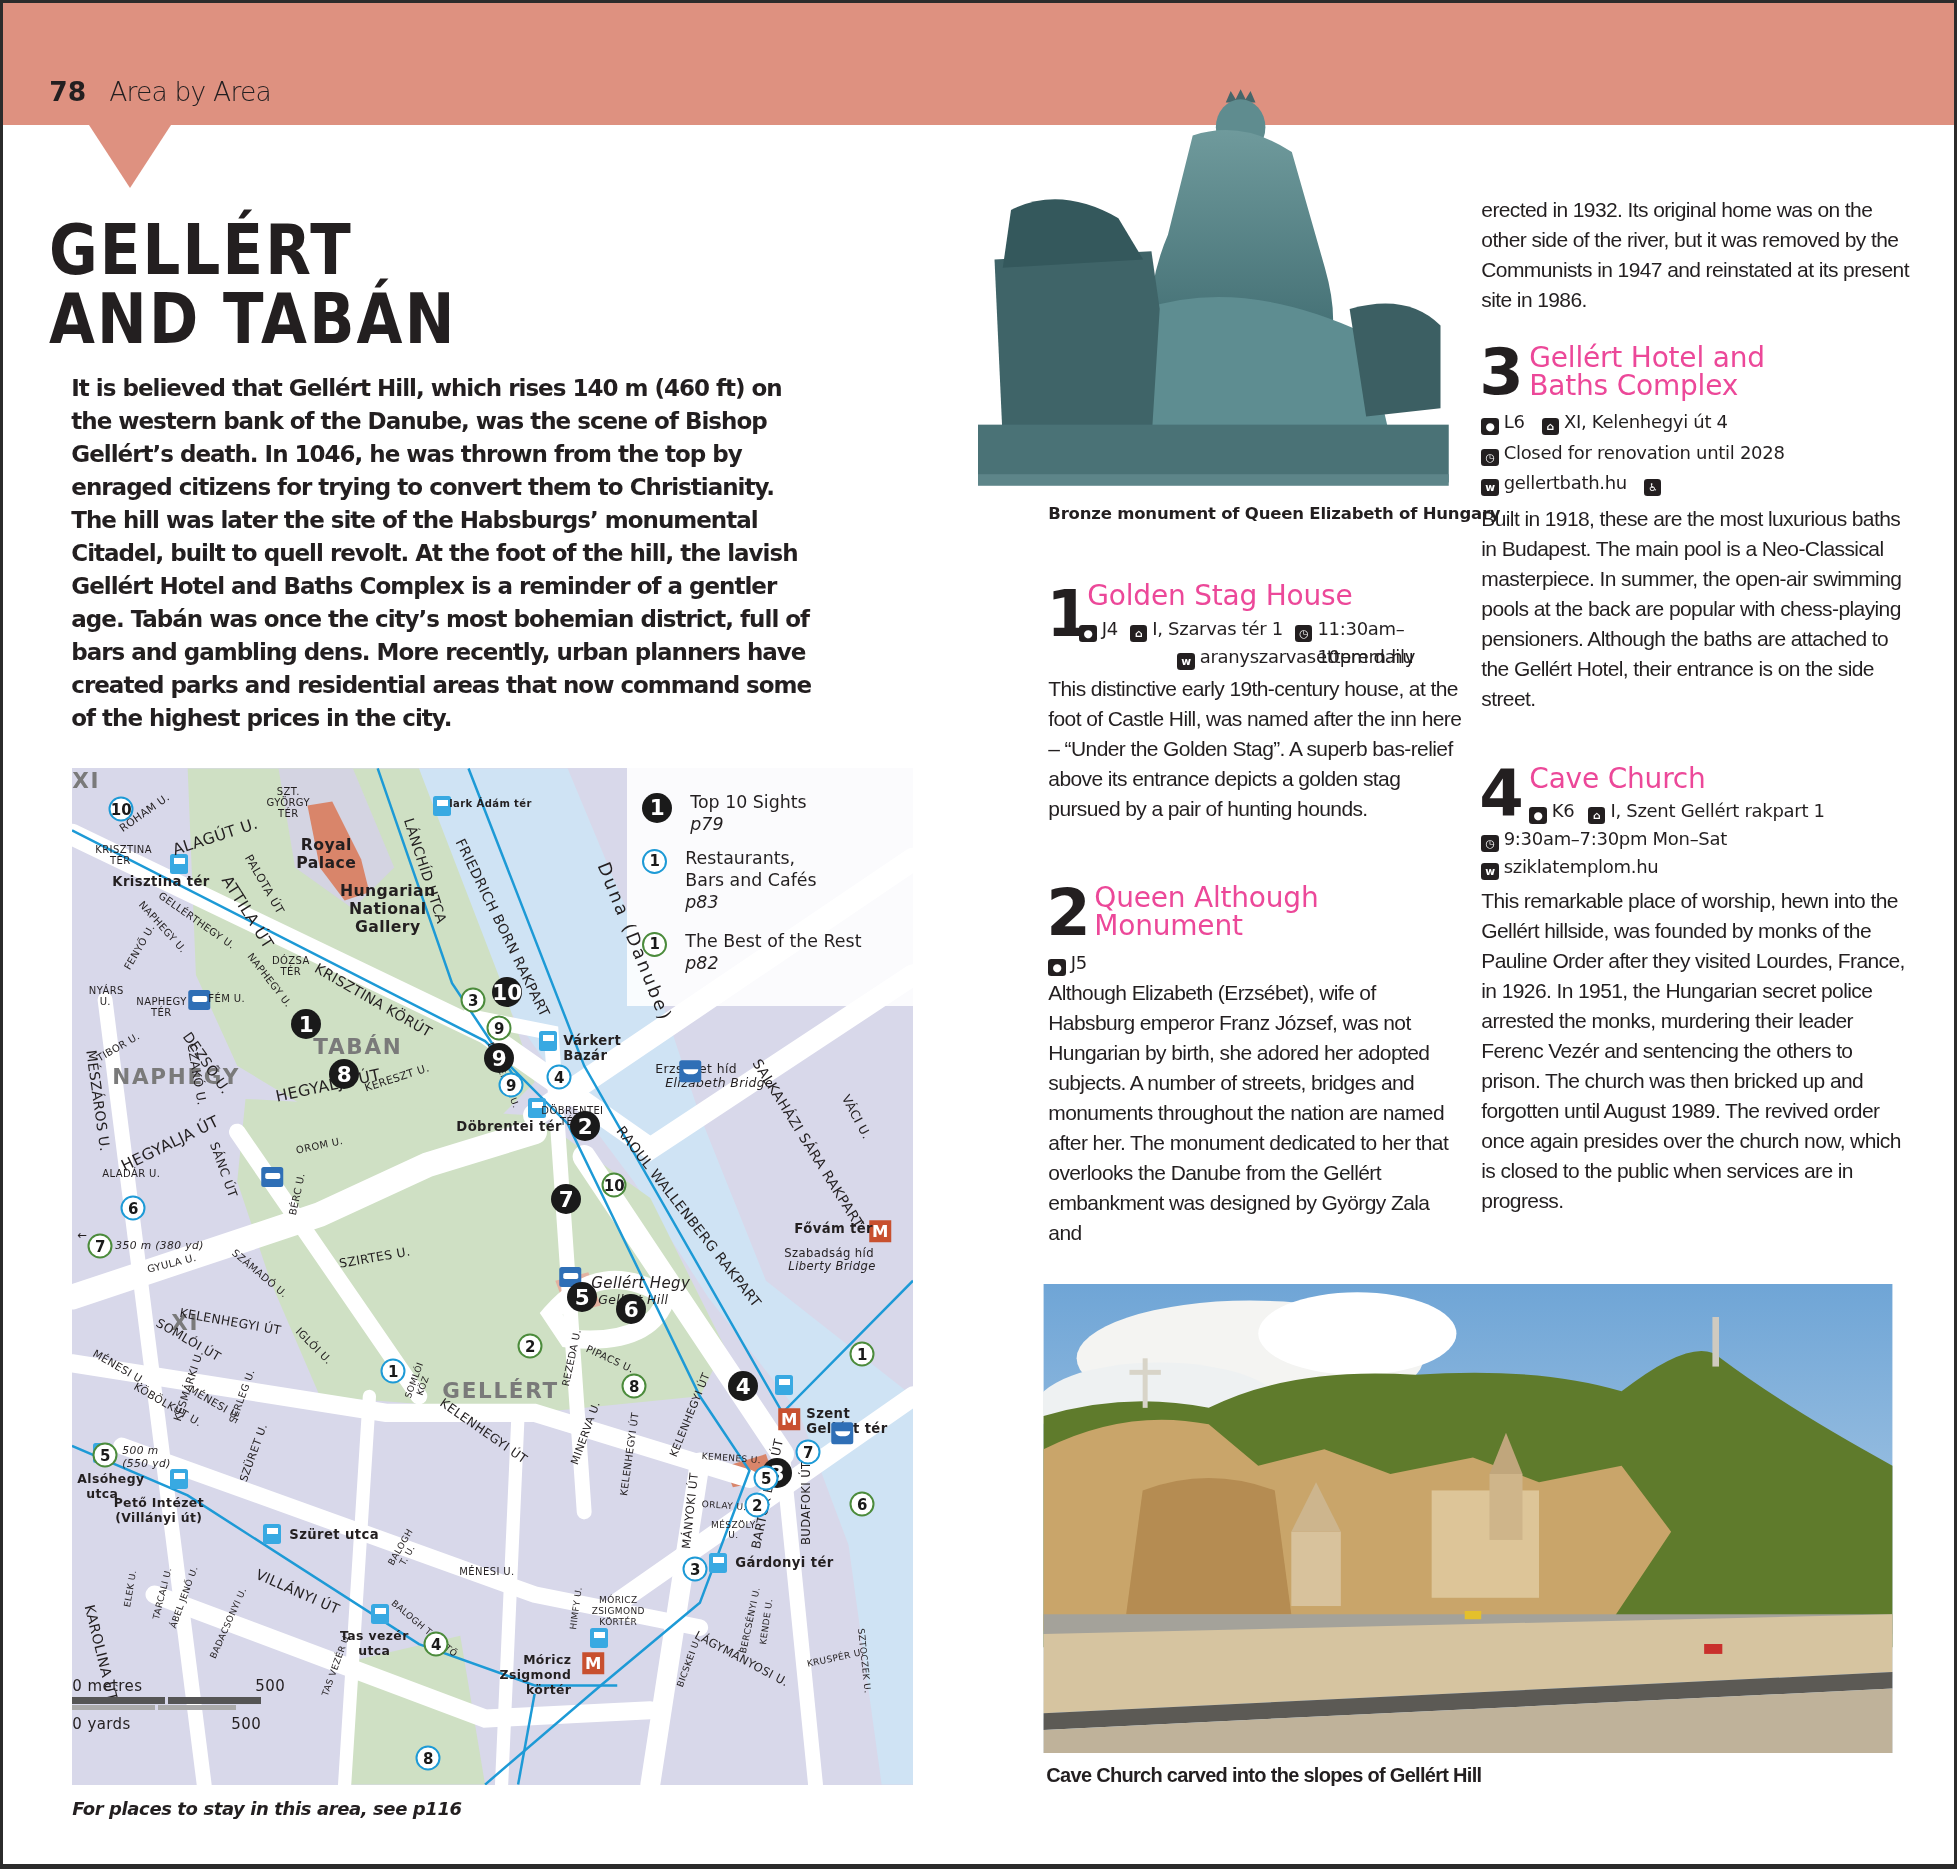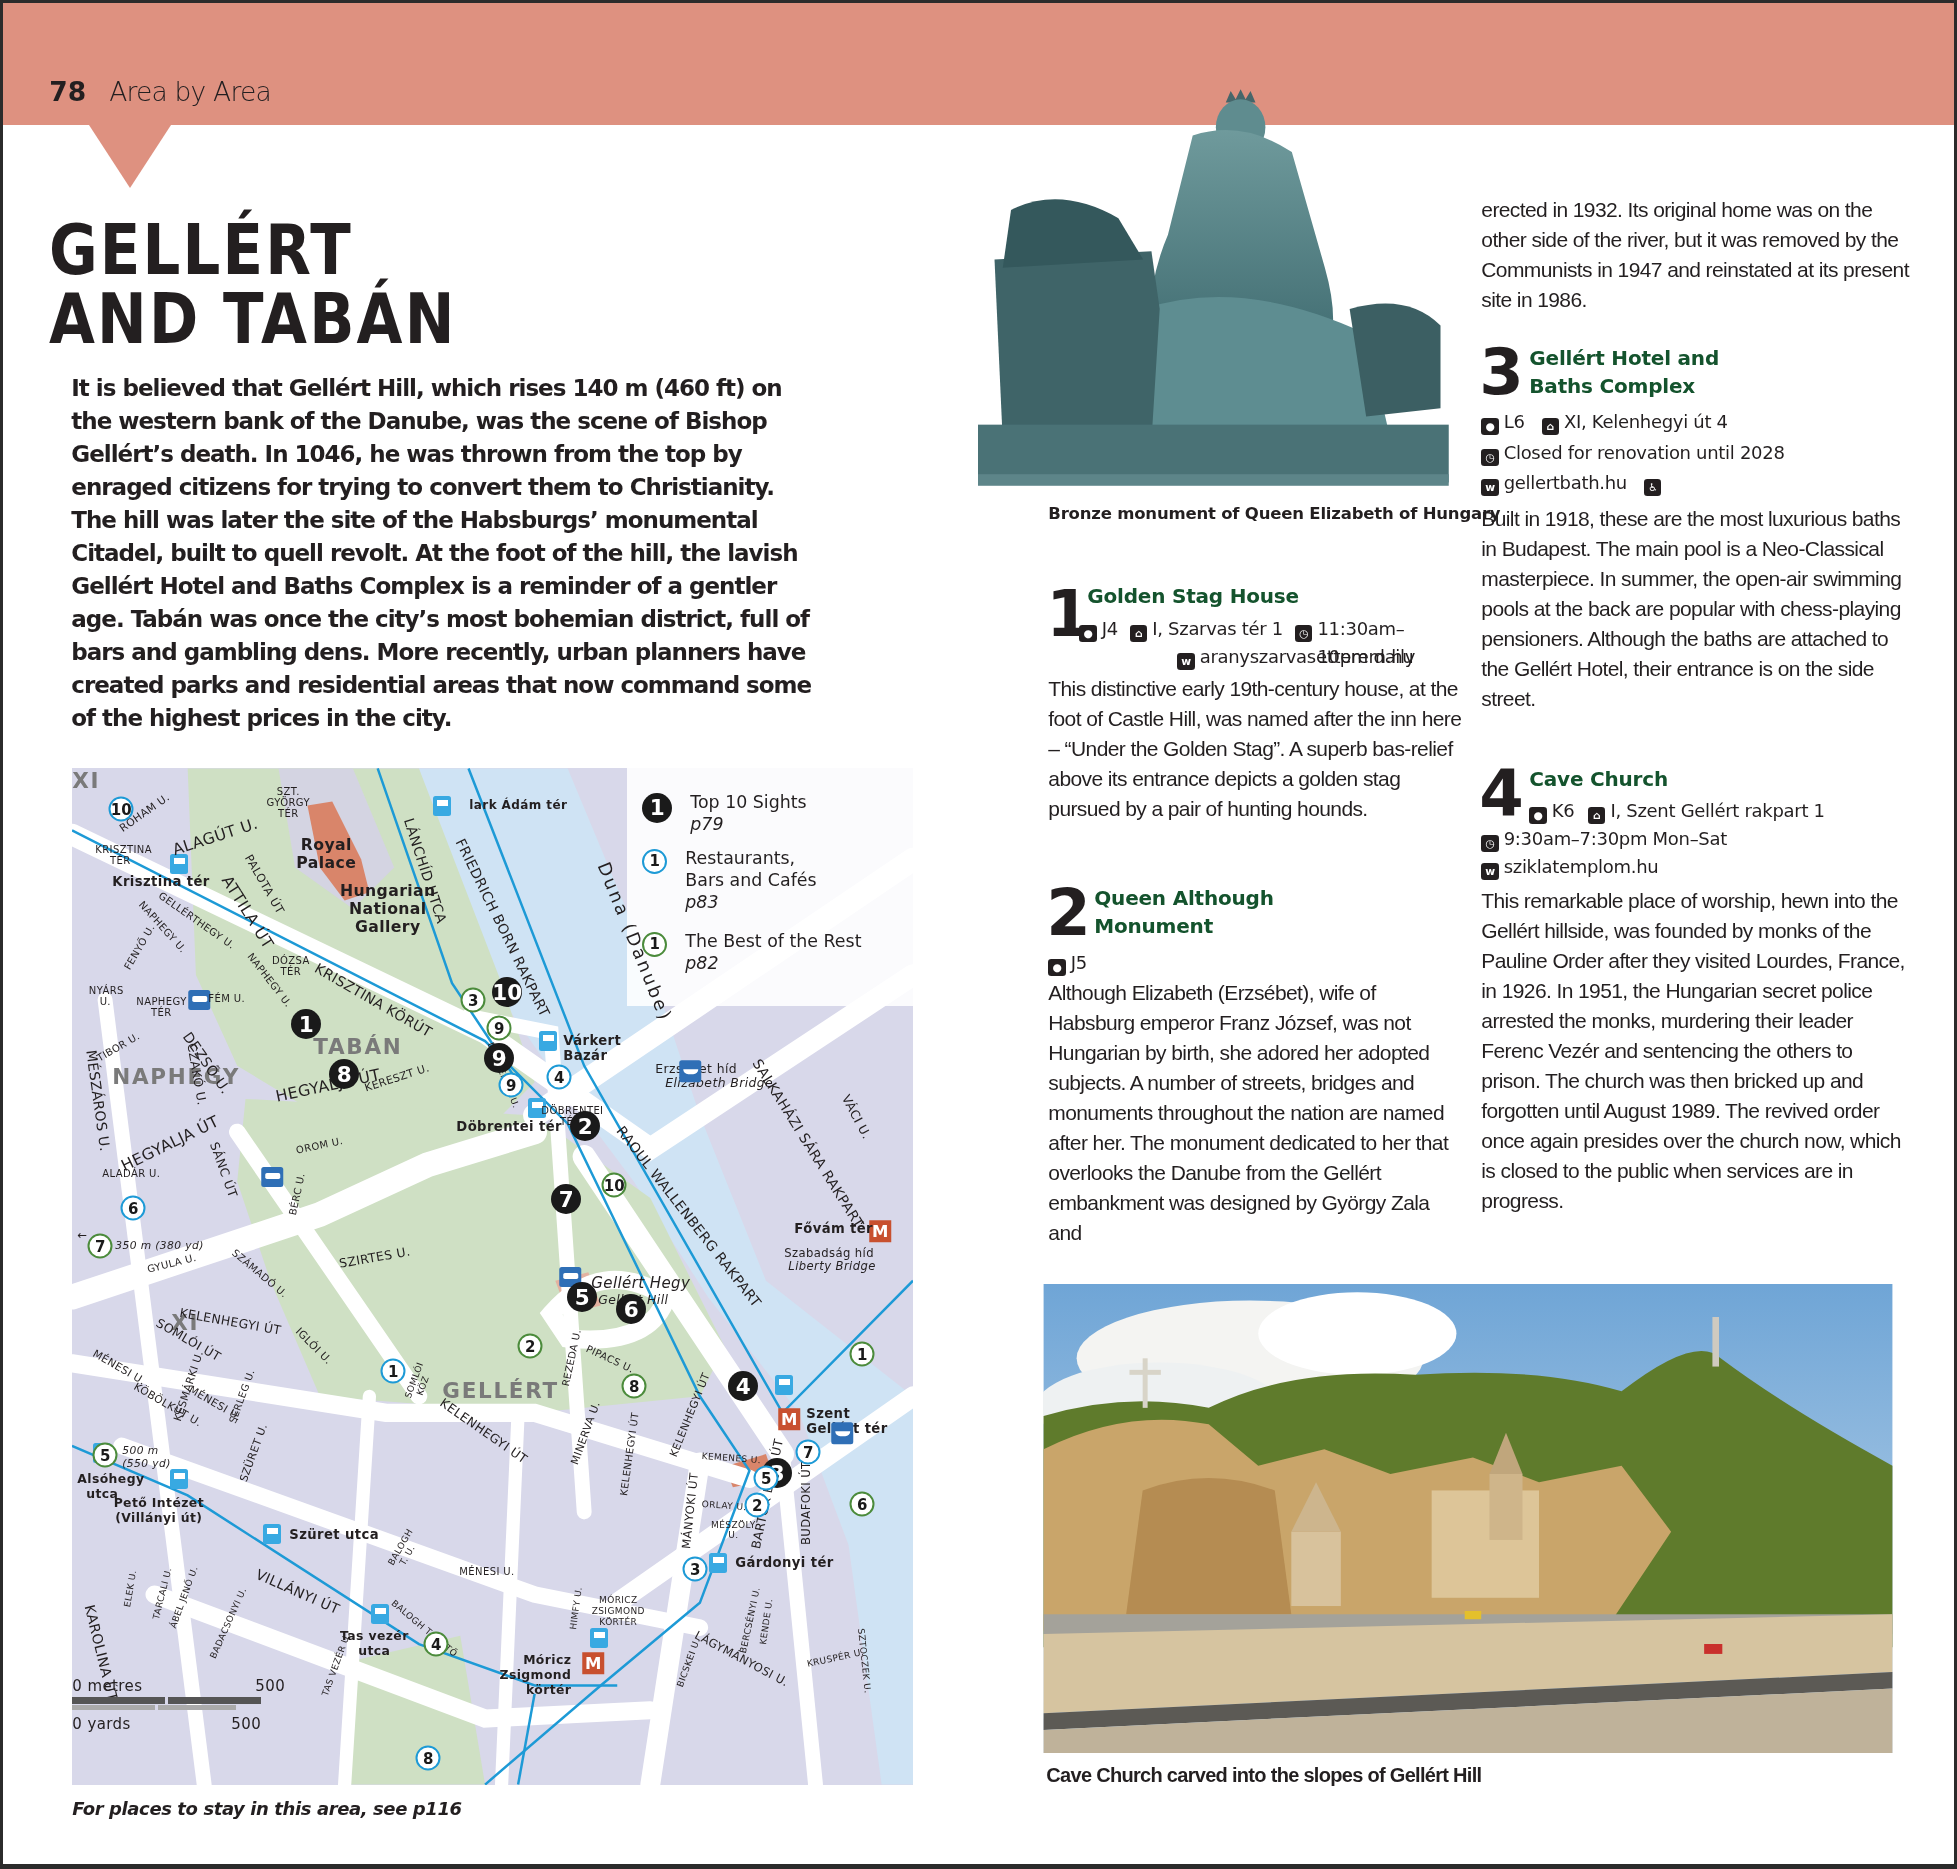--- a/index.html
+++ b/index.html
@@ -60,21 +60,21 @@
   .legend-text .pg { font-style: italic; display: block; }
 
   .scalebar { position: absolute; left: 0; top: 909px; width: 248px; height: 74px; }
 
   .map-foot { position: absolute; left: 69px; top: 1795px; font-family: "DejaVu Sans", sans-serif; font-weight: bold; font-style: italic; font-size: 18px; letter-spacing: -0.4px; }
 
   
   .statue { position: absolute; left: 975px; top: 58px; width: 479px; height: 430px; }
   .caption { position: absolute; font-family: "DejaVu Sans", sans-serif; font-weight: bold; font-size: 16.5px; line-height: 26px; letter-spacing: -0.2px; }
   .entry-num { position: absolute; font-family: "DejaVu Sans", sans-serif; font-weight: bold; font-size: 64px; line-height: 64px; color: #231f20; letter-spacing: -2.5px; }
-  .entry-title { position: absolute; font-family: "DejaVu Sans", sans-serif; font-weight: bold; font-size: 20px; line-height: 28px; color: #14532d; letter-spacing: -0.2px; }
+  .entry-title { position: absolute; font-family: "DejaVu Sans", sans-serif; font-weight: normal; font-size: 28px; line-height: 28px; color: #ec4899; letter-spacing: -0.2px; }
   .info-line { position: absolute; font-family: "DejaVu Sans", sans-serif; font-size: 18px; line-height: 28px; color: #231f20; white-space: nowrap; letter-spacing: -0.3px; }
   .info-line .ico { display: inline-block; width: 17.4px; height: 17.4px; background: #231f20; border-radius: 3.3px; color: #fff; font-size: 10.7px; line-height: 17.4px; text-align: center; vertical-align: -1.7px; margin-right: 5px; font-weight: bold; }
   .body {
     position: absolute; font-family: "Liberation Sans", sans-serif; font-size: 21px; line-height: 30px; color: #231f20; letter-spacing: -0.6px;
   }
 
   
   .photo { position: absolute; left: 1040px; top: 1281px; width: 850px; height: 469px; overflow: hidden; }
 </style>
 </head>
@@ -183,21 +183,21 @@
     <div class="map-label" style="left:712px; top:478px; font-size:11.6px;">Szabadság híd</div>
     <div class="map-label italic" style="left:716px; top:491px; font-size:11.6px;">Liberty Bridge</div>
 
     <div class="map-label district" style="left:241px; top:266px;">TABÁN</div>
     <div class="map-label district" style="left:40px; top:296px;">NAPHEGY</div>
     <div class="map-label district" style="left:370px; top:610px;">GELLÉRT</div>
     <div class="map-label district" style="left:99px; top:542px;">XI</div>
     <div class="map-label district" style="left:566">XI</div>
 
     <span class="tram-icon" style="left:370px; top:38px;"></span>
-    <div class="map-label bold" style="left:397px; top:30px; font-size:12px;">lark Ádám tér</div>
+    <div class="map-label bold" style="left:377px; top:30px; font-size:10px;">lark Ádám tér</div>
     <span class="tram-icon" style="left:107px; top:96px;"></span>
     <div class="map-label bold" style="left:40px; top:106px; font-size:13.2px;">Krisztina tér</div>
     <span class="tram-icon" style="left:476px; top:273px;"></span>
     <div class="map-label bold" style="left:491px; top:265px; width:66px; white-space:normal; font-size:13.2px; line-height:15px;">Várkert Bazár</div>
     <span class="tram-icon" style="left:465px; top:340px;"></span>
     <div class="map-label bold" style="left:384px; top:351px; font-size:13.2px;">Döbrentei tér</div>
     <span class="metro-icon" style="left:808px; top:463px;">M</span>
     <div class="map-label bold" style="left:722px; top:453px; font-size:13.2px;">Fővám tér</div>
     <span class="tram-icon" style="left:712px; top:617px;"></span>
     <span class="metro-icon" style="left:717px; top:651px;">M</span>

